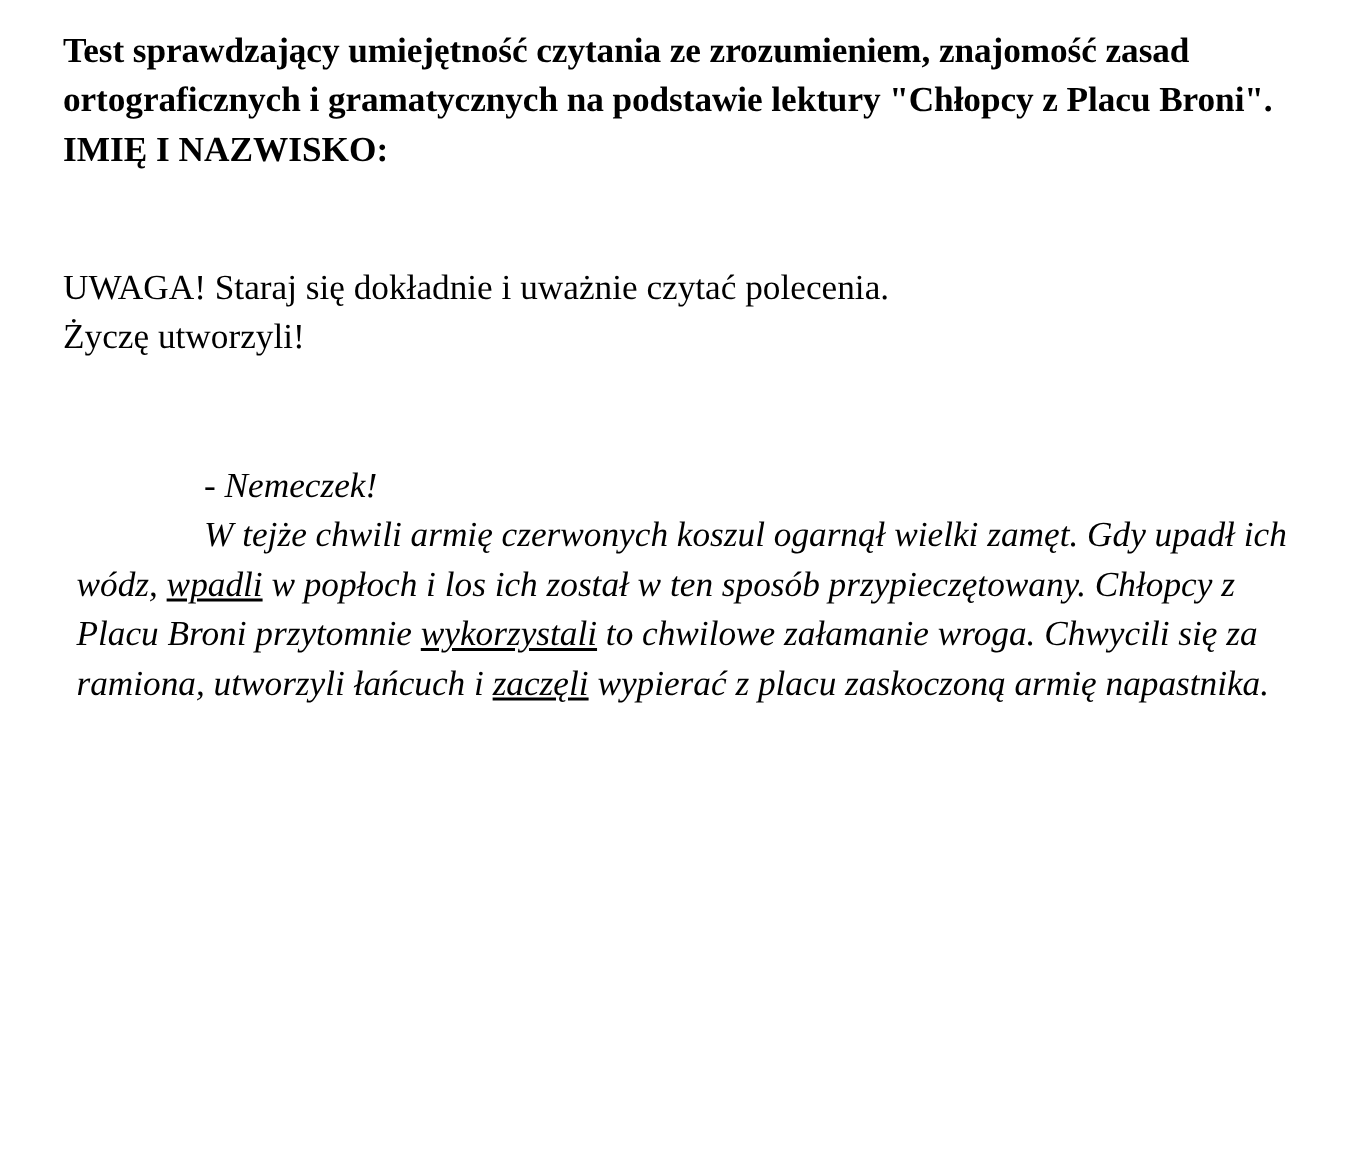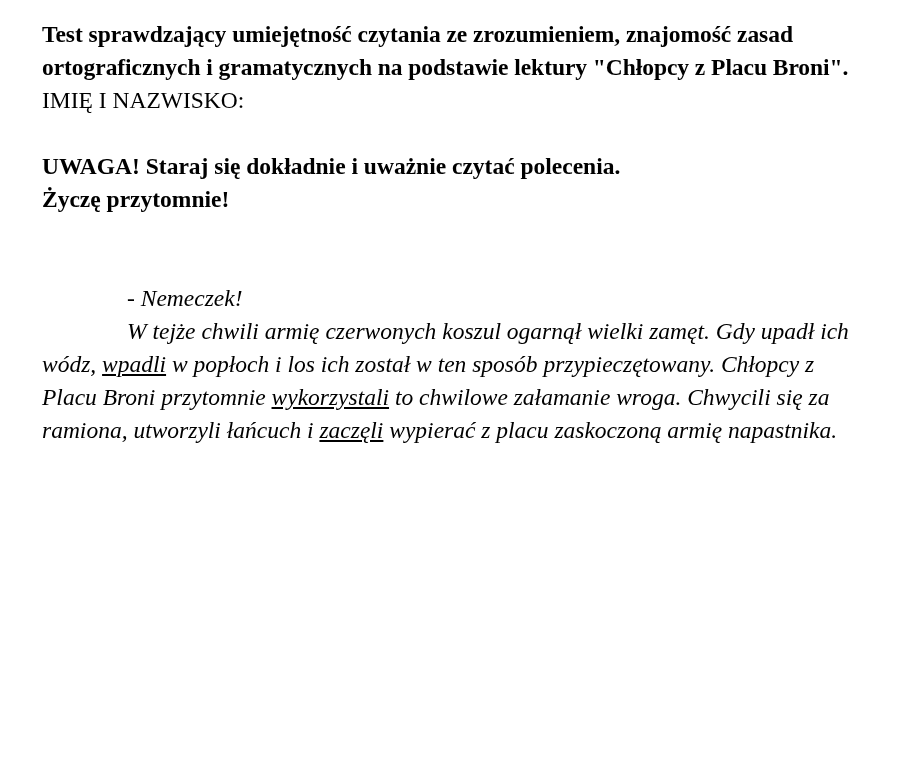--- a/index.html
+++ b/index.html
@@ -29,44 +29,46 @@
   .doc-title {
     font-weight: bold;
     font-size: 23.5px;
     line-height: 33px;
     width: 810px;
     letter-spacing: -0.05px;
   }
 
   
   .field-line {
-    font-weight: normal;
+    font-weight: bold;
     font-size: 23.5px;
     line-height: 33px;
   }
 
   
   .spacer-1 { height: 33px; }
   .spacer-2 { height: 66px; }
 
   
   .notice {
-    font-weight: bold;
+    font-weight: normal;
     font-size: 23.5px;
     line-height: 33px;
     width: 790px;
+    margin-top: 26px;
   }
 
   
   .passage {
     font-style: italic;
     font-size: 23.5px;
     line-height: 33px;
     width: 812px;
     text-align: left;
+    margin-left: 9px;
   }
   .passage p {
     margin: 0;
     text-indent: 85px;
   }
   .passage .u {
     text-decoration: underline;
     text-decoration-thickness: 1.5px;
     text-underline-offset: 2px;
   }
@@ -79,21 +81,21 @@
   <div class="doc-title">
     <span>Test sprawdzający umiejętność czytania ze zrozumieniem, znajomość zasad ortograficznych i gramatycznych na podstawie lektury "Chłopcy z Placu Broni".</span>
   </div>
 
   <div class="field-line">IMIĘ I NAZWISKO:</div>
 
   <div class="spacer-1"></div>
 
   <div class="notice">
     <div>UWAGA! Staraj się dokładnie i uważnie czytać polecenia.</div>
-    <div>Życzę przytomnie!</div>
+    <div>Życzę utworzyli!</div>
   </div>
 
   <div class="spacer-2"></div>
 
   <div class="passage">
 
     <p>
       <span>- Nemeczek!</span>
     </p>
 

